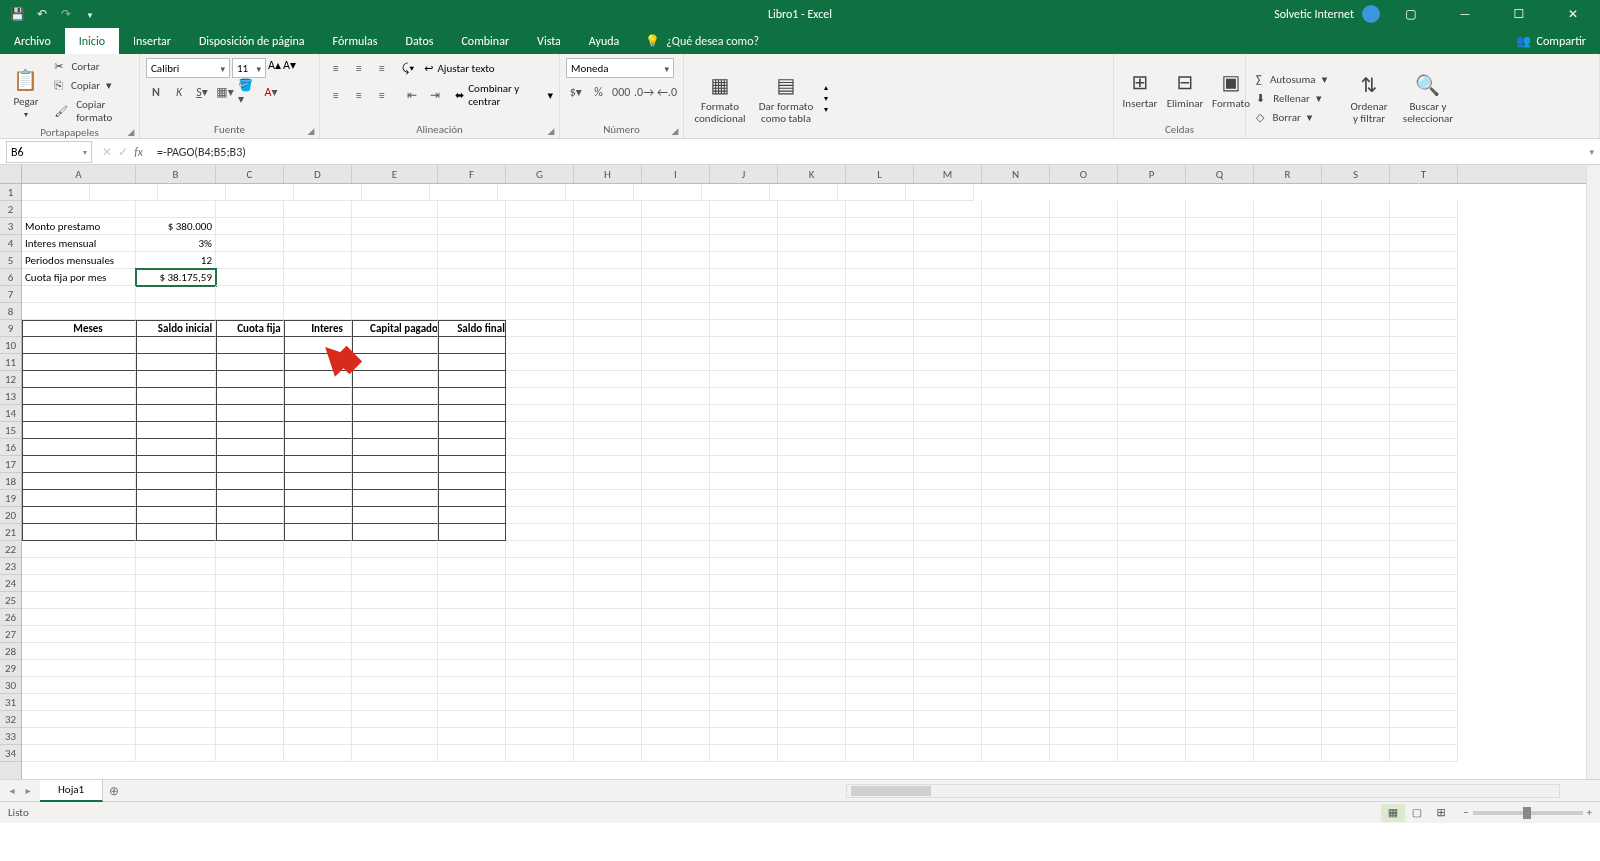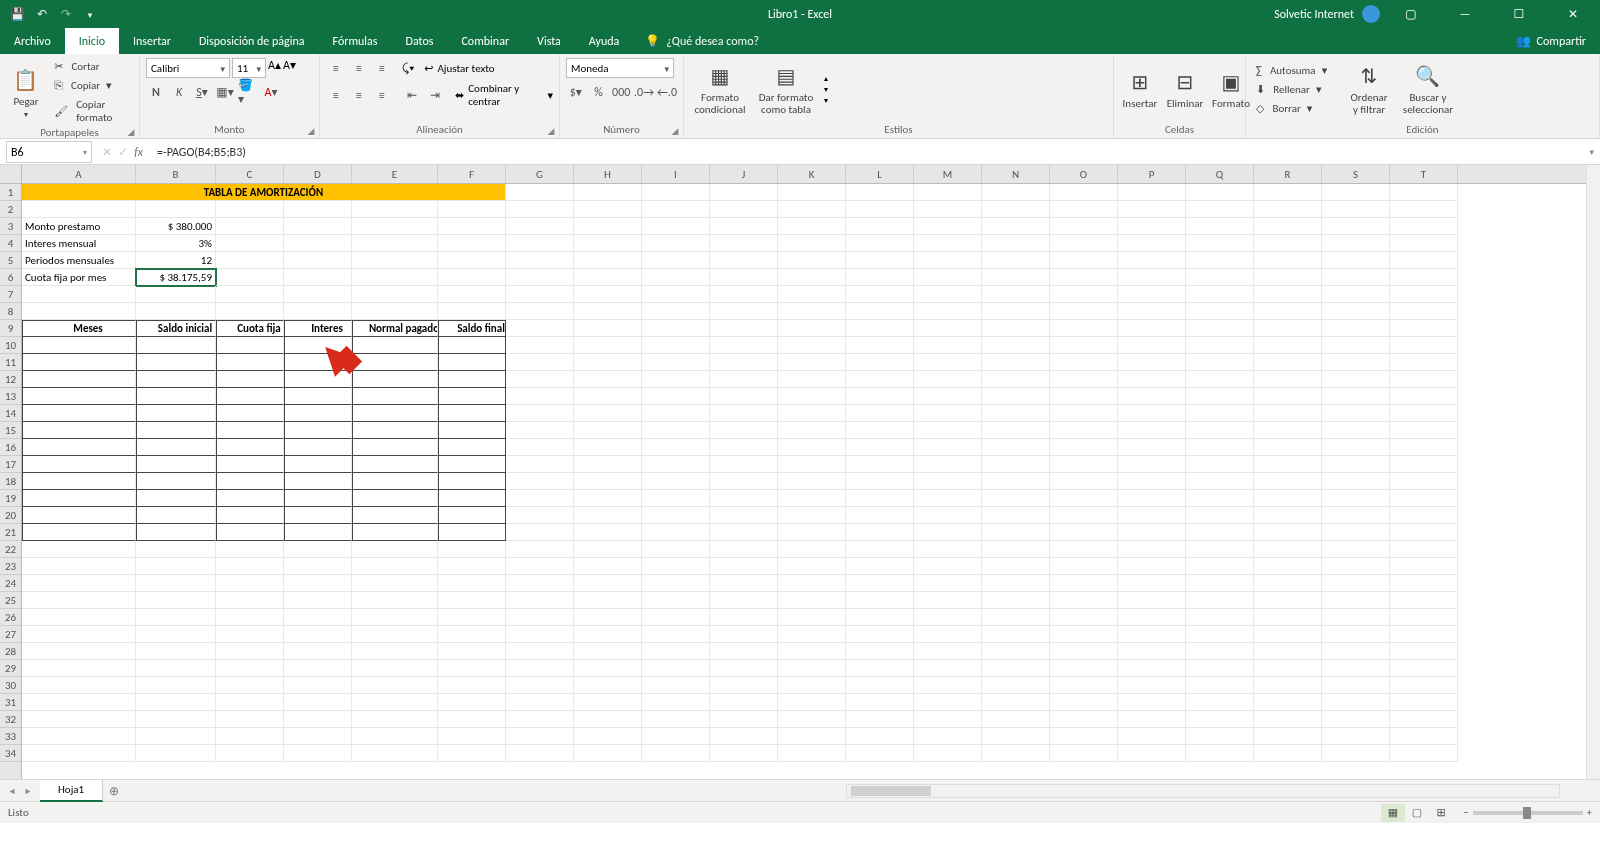--- a/index.html
+++ b/index.html
@@ -180,21 +180,21 @@
         <div class="ib">
             <i>K</i>
           </div>
         <div class="ib"><u>S</u>▾</div>
         <div class="ib">▦▾</div>
         <div class="ib">🪣▾</div>
         <div class="ib"><span style="color:#c00">A</span>▾</div>
       </div>
     </div>
     <div class="label">
-        <span>Monto</span>
+        <span>Fuente</span>
         <span class="launcher">◢</span>
       </div>
   </div>
 
   <div class="group" style="width:240px">
     <div class="body" style="flex-direction:column; align-items:stretch; gap:4px;">
       <div style="display:flex; gap:10px; align-items:center;">
         <div class="icon-row">
           <div class="ib">≡</div>
           <div class="ib">≡</div>
@@ -254,23 +254,20 @@
       <div class="big-btn" style="width:64px">
           <div class="ico">▤</div>
           <span>Dar formato como tabla</span>
         </div>
       <div style="display:flex;flex-direction:column;gap:1px;margin-left:2px">
         <div class="ib" style="font-size:8px">▴</div>
         <div class="ib" style="font-size:8px">▾</div>
         <div class="ib" style="font-size:8px">▾</div>
       </div>
     </div>
-    <div class="label">
-        <span>Estilos</span>
-      </div>
   </div>
 
   <div class="group" style="width:132px">
     <div class="body">
       <div class="big-btn" style="width:40px">
           <div class="ico">⊞</div>
           <span>Insertar</span>
         </div>
       <div class="big-btn" style="width:42px">
           <div class="ico">⊟</div>
@@ -295,23 +292,20 @@
       </div>
       <div class="big-btn" style="width:50px">
           <div class="ico">⇅</div>
           <span>Ordenar y filtrar</span>
         </div>
       <div class="big-btn" style="width:60px">
           <div class="ico">🔍</div>
           <span>Buscar y seleccionar</span>
         </div>
     </div>
-    <div class="label">
-        <span>Edición</span>
-      </div>
   </div>
 </div>
 
 <div class="fbar-row">
   <div class="namebox">
       <span>B6</span>
       <span class="arr">▾</span>
     </div>
   <div class="fx-ctrl">
     <span style="opacity:.4">✕</span>
@@ -377,21 +371,20 @@
       <div class="rh">28</div>
       <div class="rh">29</div>
       <div class="rh">30</div>
       <div class="rh">31</div>
       <div class="rh">32</div>
       <div class="rh">33</div>
       <div class="rh">34</div>
     </div>
   <div class="cells" id="cells">
       <div class="row">
-        <div class="cell title-cell" style="width: 484px;">TABLA DE AMORTIZACIÓN</div>
         <div class="cell" style="width: 68px;"></div>
         <div class="cell" style="width: 68px;"></div>
         <div class="cell" style="width: 68px;"></div>
         <div class="cell" style="width: 68px;"></div>
         <div class="cell" style="width: 68px;"></div>
         <div class="cell" style="width: 68px;"></div>
         <div class="cell" style="width: 68px;"></div>
         <div class="cell" style="width: 68px;"></div>
         <div class="cell" style="width: 68px;"></div>
         <div class="cell" style="width: 68px;"></div>
@@ -552,21 +545,21 @@
         <div class="cell" style="width: 68px;"></div>
         <div class="cell" style="width: 68px;"></div>
         <div class="cell" style="width: 68px;"></div>
         <div class="cell" style="width: 68px;"></div>
       </div>
       <div class="row">
         <div class="cell ac bbt bbb bbl" style="width: 114px; font-weight: bold;">Meses</div>
         <div class="cell ac bbt bbb bbl" style="width: 80px; font-weight: bold;">Saldo inicial</div>
         <div class="cell ac bbt bbb bbl" style="width: 68px; font-weight: bold;">Cuota fija</div>
         <div class="cell ac bbt bbb bbl" style="width: 68px; font-weight: bold;">Interes</div>
-        <div class="cell ac bbt bbb bbl" style="width: 86px; font-weight: bold;">Normal pagado</div>
+        <div class="cell ac bbt bbb bbl" style="width: 86px; font-weight: bold;">Capital pagado</div>
         <div class="cell ac bbt bbb bbl bbr-h" style="width: 68px; font-weight: bold;">Saldo final</div>
         <div class="cell" style="width: 68px;"></div>
         <div class="cell" style="width: 68px;"></div>
         <div class="cell" style="width: 68px;"></div>
         <div class="cell" style="width: 68px;"></div>
         <div class="cell" style="width: 68px;"></div>
         <div class="cell" style="width: 68px;"></div>
         <div class="cell" style="width: 68px;"></div>
         <div class="cell" style="width: 68px;"></div>
         <div class="cell" style="width: 68px;"></div>

